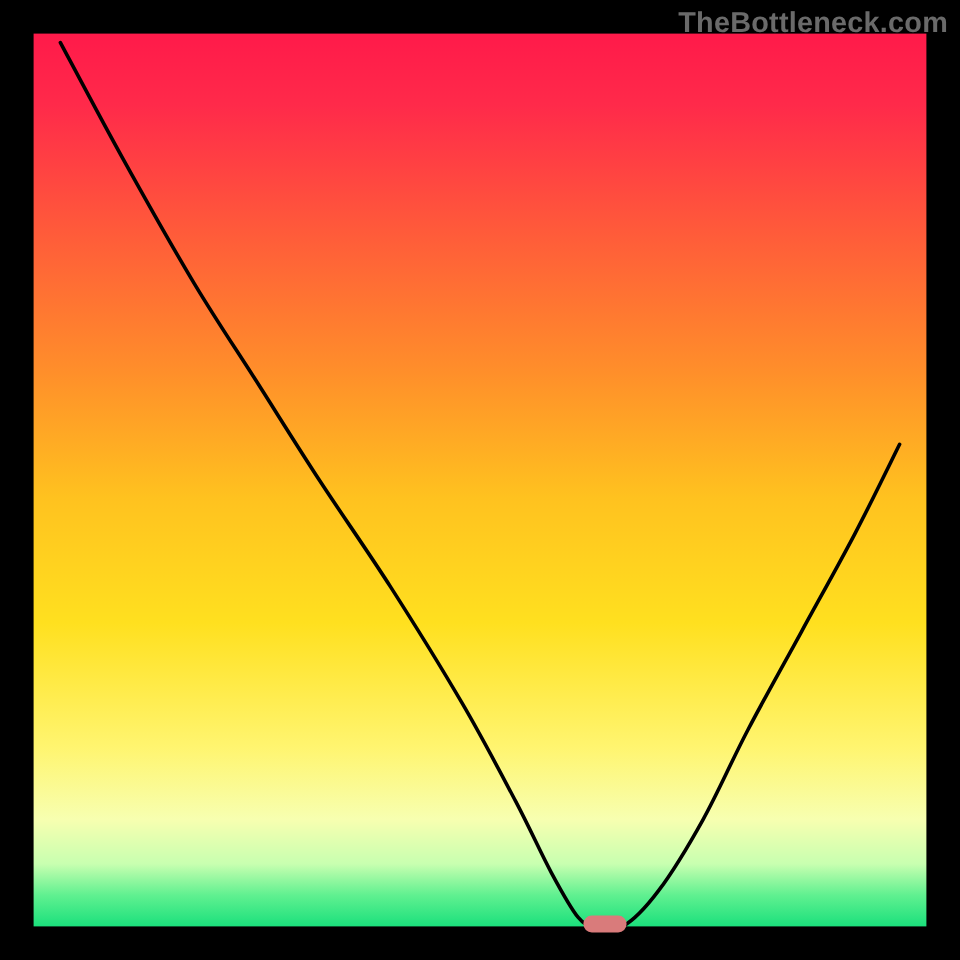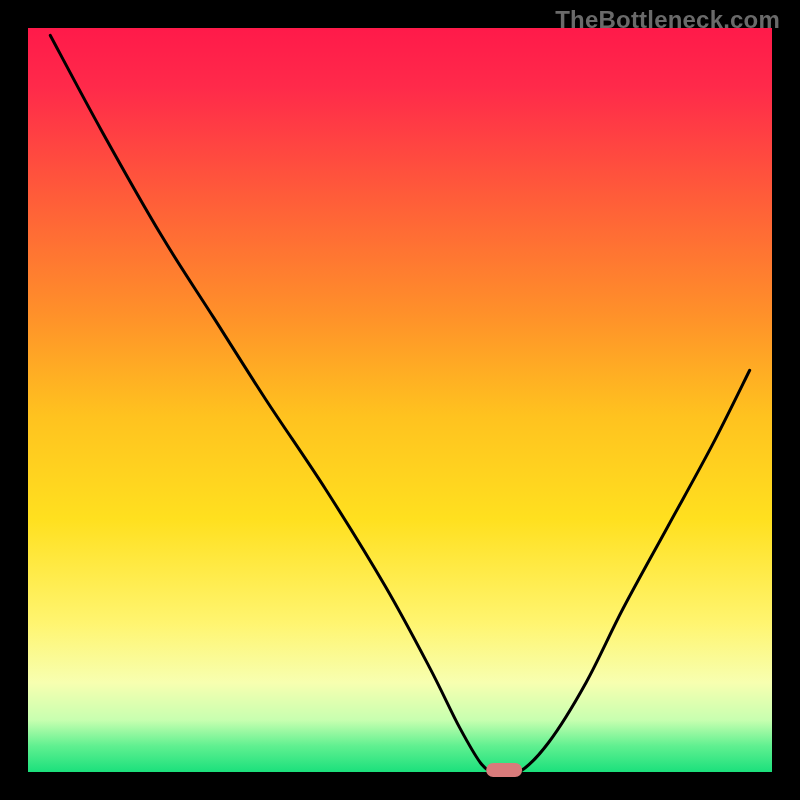--- a/index.html
+++ b/index.html
@@ -14,21 +14,21 @@
   .chart-container {
     position: absolute;
     top: 0;
     left: 0;
     width: 800px;
     height: 800px;
   }
   .watermark {
     position: absolute;
     top: 6px;
-    right: 20px;
+    right: 10px;
     color: #6a6a6a;
     font-size: 24px;
     font-weight: 600;
     letter-spacing: 0.2px;
     z-index: 10;
   }
   svg { display: block; }
 </style>
 </head>
 <body>

